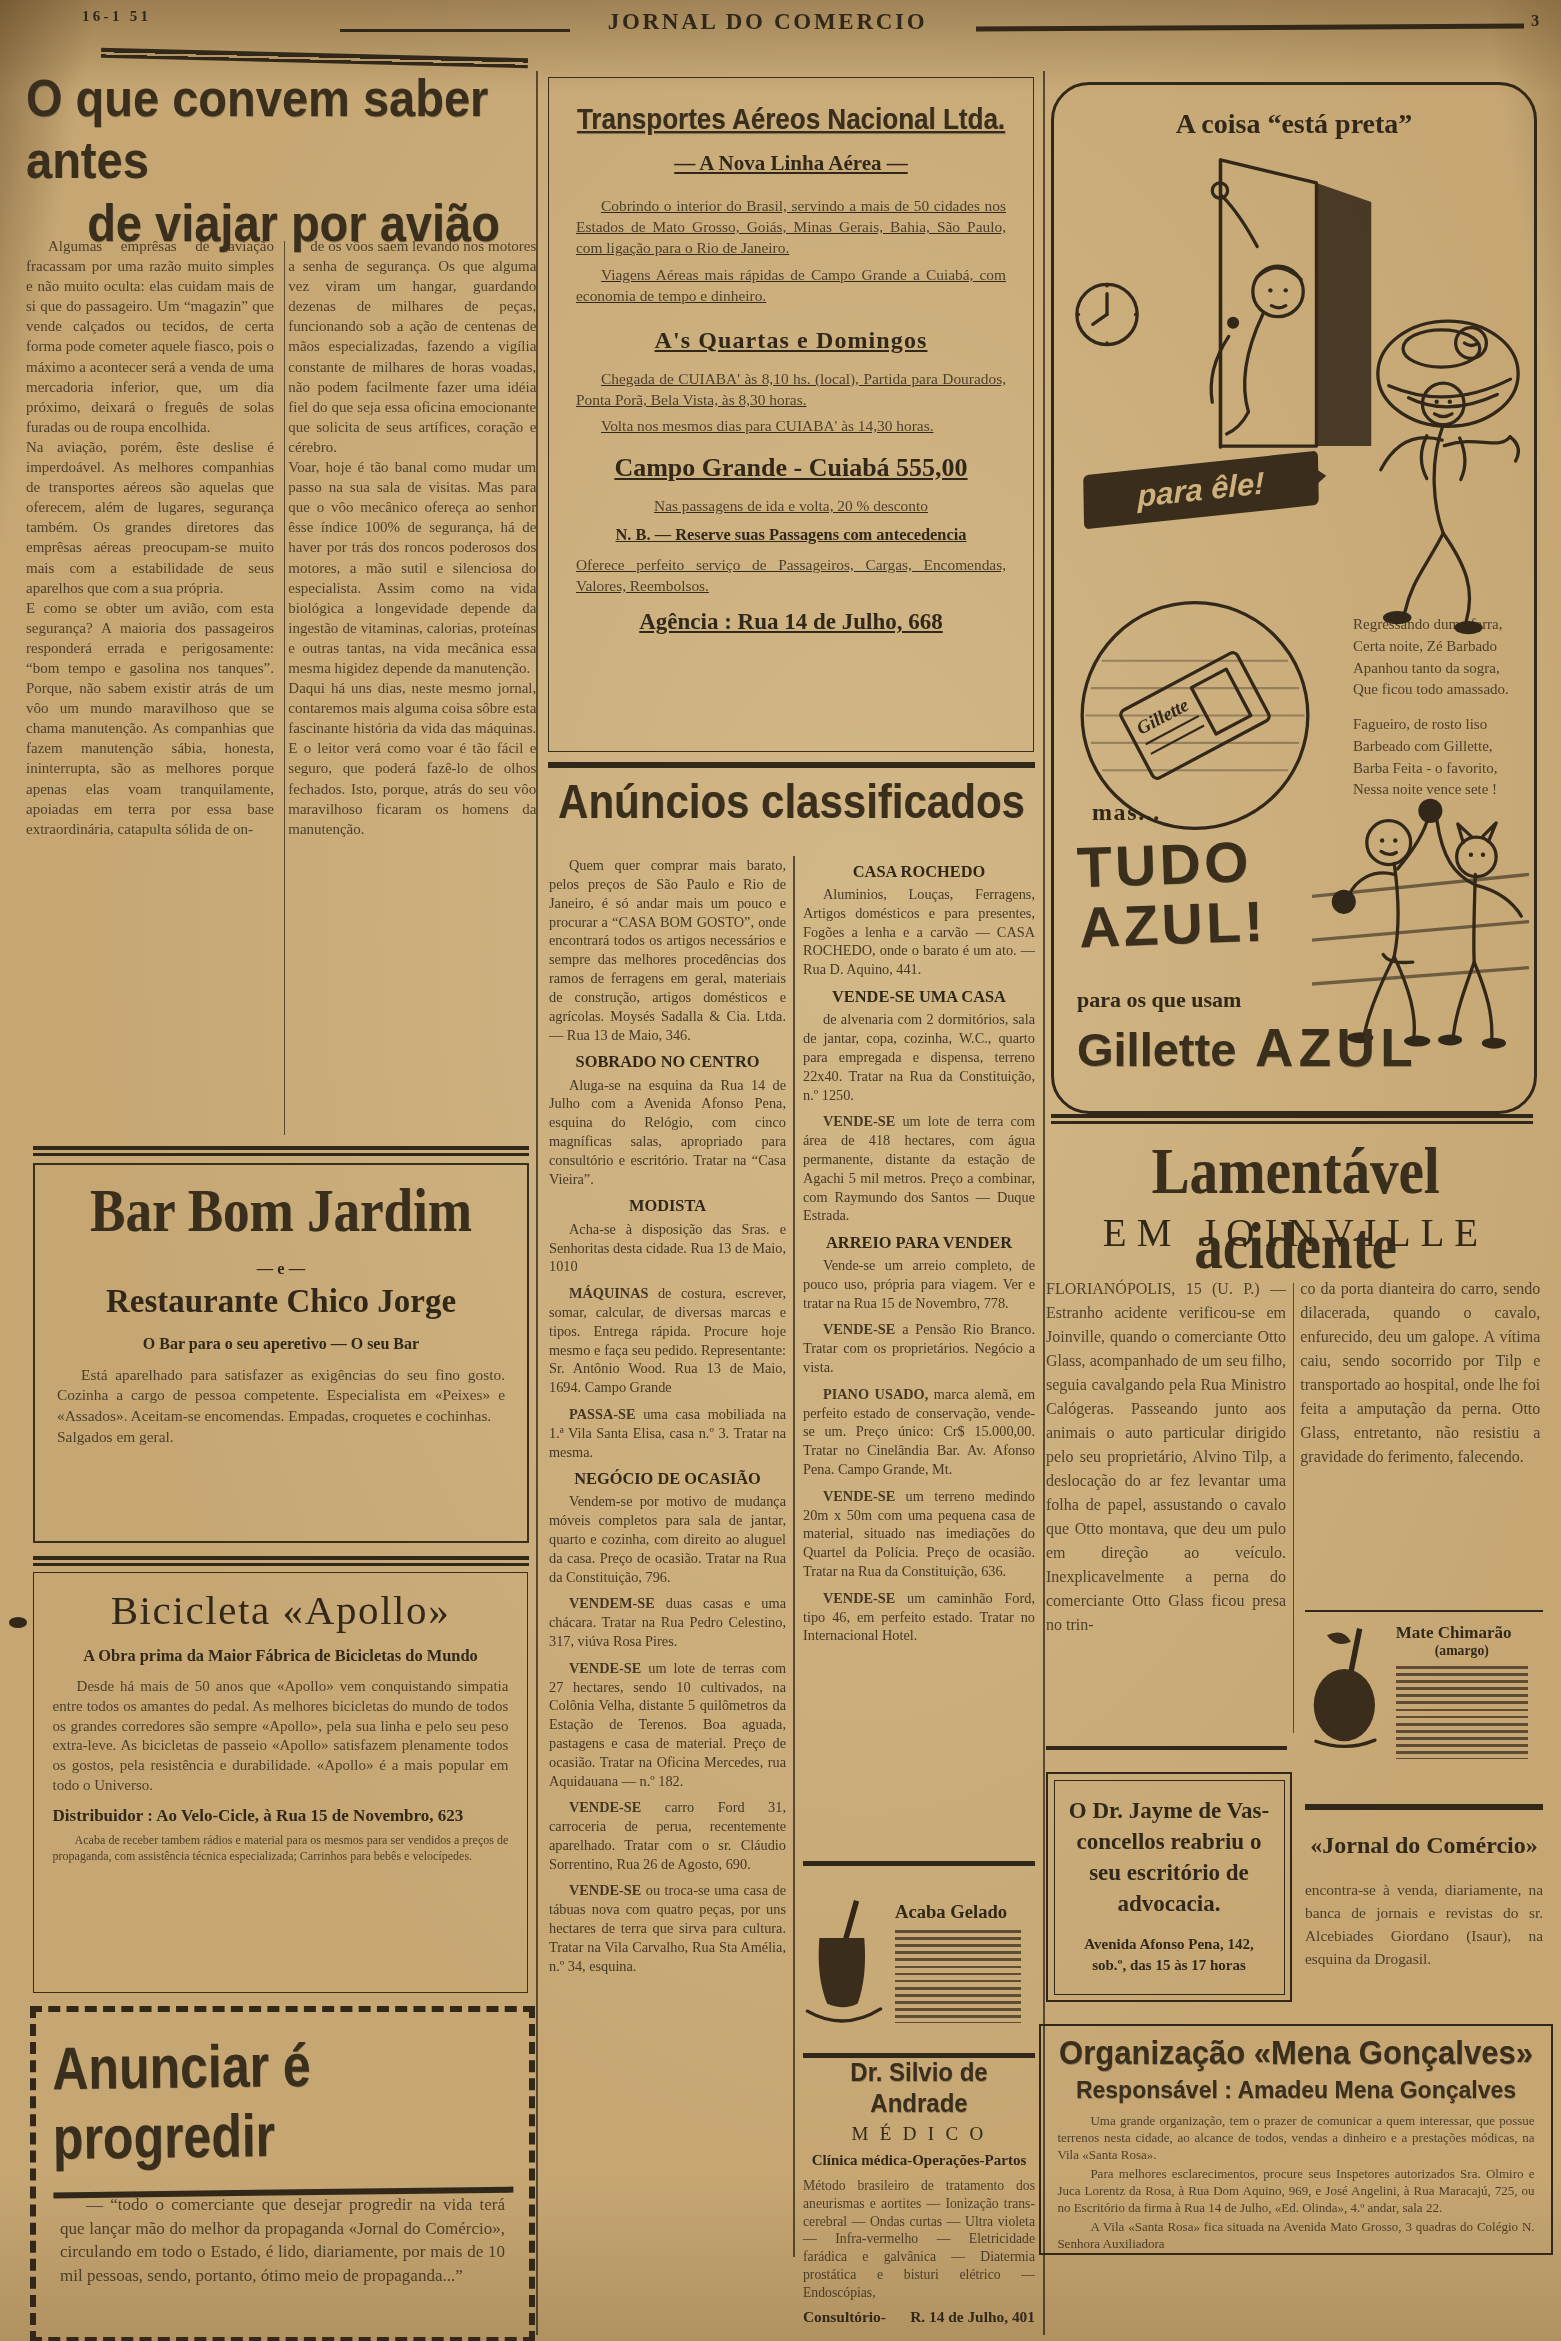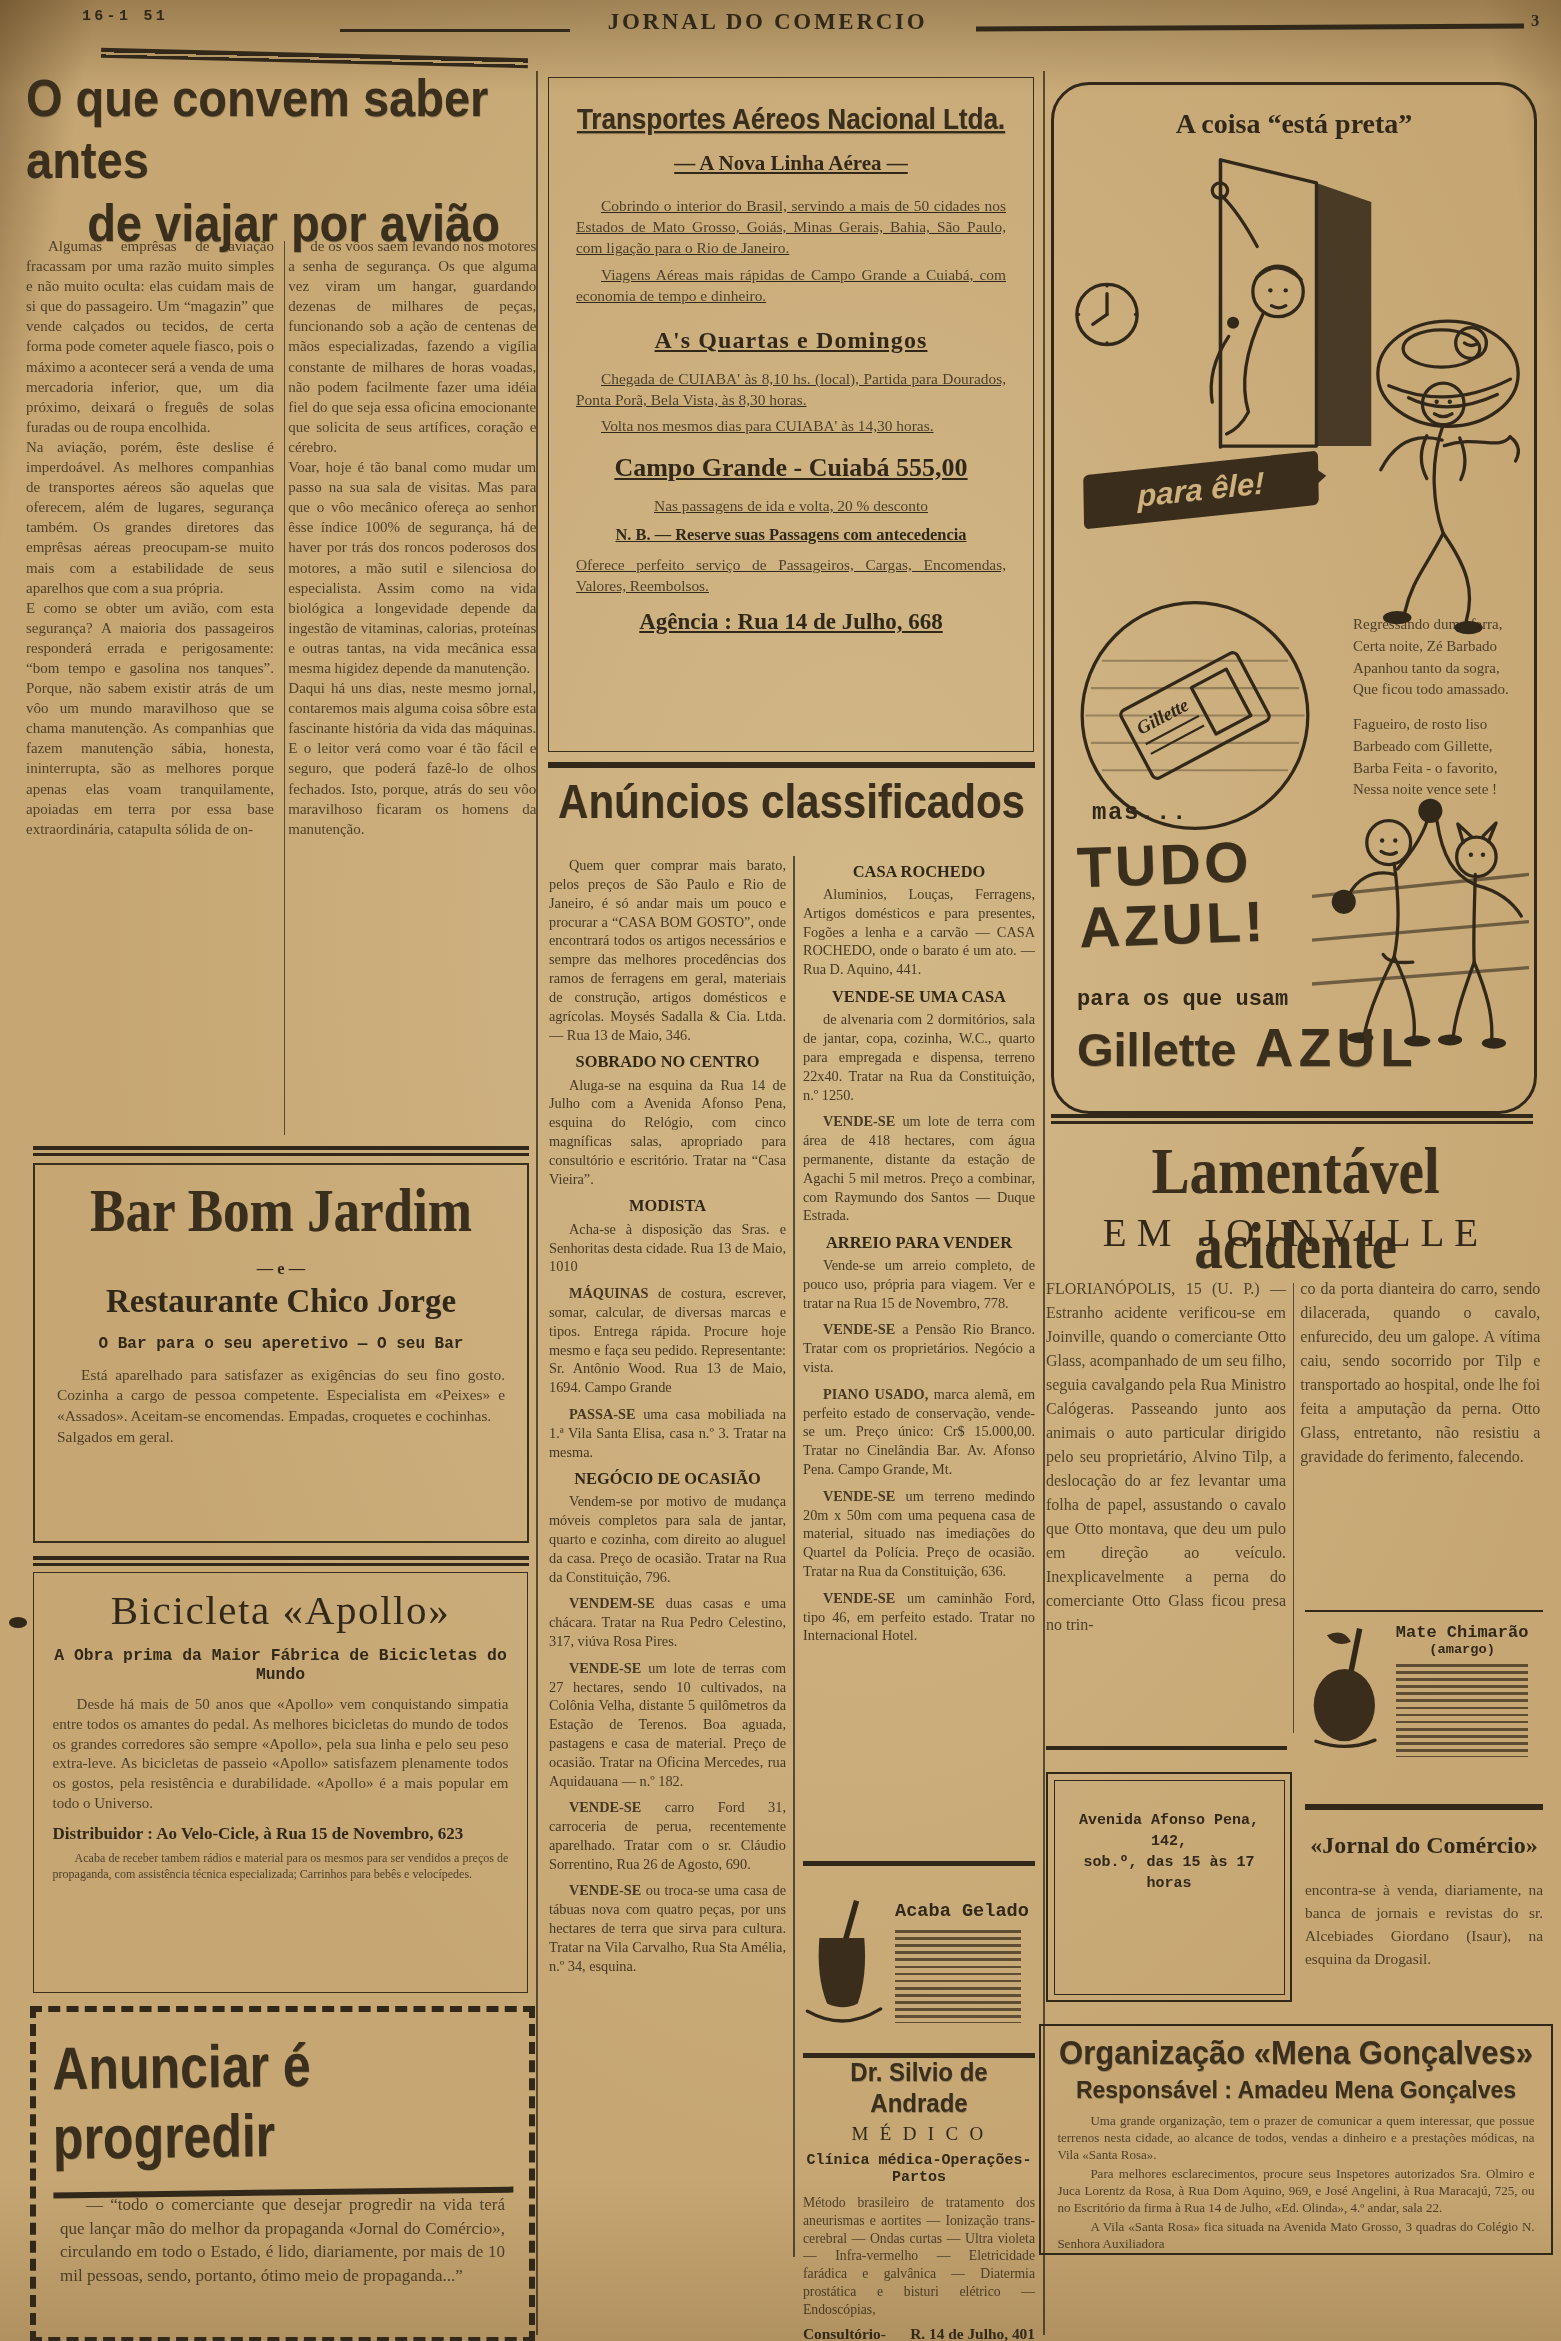--- a/index.html
+++ b/index.html
@@ -12,21 +12,21 @@
       linear-gradient(260deg, rgba(110,82,40,.35) 0%, rgba(0,0,0,0) 4%),
       linear-gradient(180deg, rgba(96,68,30,.42) 0%, rgba(0,0,0,0) 4%),
       linear-gradient(0deg, rgba(140,110,62,.38) 0%, rgba(0,0,0,0) 7%),
       #c6a774;
   }
   .abs{position:absolute;}
   .ink{background:#32281a;}
   .hr{position:absolute;background:#32281a;}
   .hrd{position:absolute;background:linear-gradient(180deg,#32281a 0 4.4px,rgba(0,0,0,0) 4.4px 6.6px,#32281a 6.6px 10px);height:10px;}
   .v-rule{position:absolute;width:1.6px;background:rgba(50,40,26,.75);}
-  .sans{font-family:Liberation Mono, monospace;}
+  .sans{font-family:Liberation Serif, serif;}
   .grunge{font-family:"Liberation Sans","DejaVu Sans",sans-serif;font-weight:700;color:#3a2e1d;text-shadow:0.5px 0.5px 0 rgba(58,46,29,.35);}
   .just{text-align:justify;}
   .prel{white-space:pre-line;}
   .ctr{text-align:center;}
   .b{font-weight:bold;}
   .box{position:absolute;border:2.2px solid #3a2e1d;}
   .faded{color:rgba(50,39,24,.82);}
   p{margin:0;}
   .ad{margin-bottom:7.7px;}
   .ad-h{text-align:center;font-weight:bold;font-size:16.4px;margin:5.5px 0 3.3px 0;}
@@ -351,20 +351,24 @@
     <div>
       <div class="b sans" style="font-size:17px;">Mate Chimarão</div>
       <div class="b sans" style="font-size:13.7px;margin-bottom:6.6px;text-align:center;">(amargo)</div>
       <div class="tlines" style="width:132px;height:93px;"></div>
     </div>
   </div>
 
   <div class="hr" style="left:1046px;top:1746px;width:241px;height:3.8px;"></div>
   <div class="abs" style="left:1046px;top:1772px;width:242px;height:226px;border:2.2px solid #32281a;">
     <div style="position:absolute;inset:5.5px;border:1.6px solid #32281a;padding:14.3px 10px;">
+      <div class="ctr b prel" style="font-size:23px;line-height:1.35;">O Dr. Jayme de Vas-
+concellos reabriu o
+seu escritório de
+advocacia.</div>
       <div class="ctr b prel sans" style="font-size:15px;line-height:1.4;margin-top:15.4px;">Avenida Afonso Pena, 142,
 sob.º, das 15 às 17 horas</div>
     </div>
   </div>
 
   <div class="abs" style="left:1305px;top:1804px;width:238px;border-top:6px solid #32281a;padding-top:22px;">
     <div class="ctr b" style="font-size:24px;">«Jornal do Comércio»</div>
     <p class="just faded" style="font-size:15.4px;line-height:1.5;margin-top:18.6px;">encontra-se à venda, diariamente, na banca de jornais e revistas do sr. Alcebiades Giordano (Isaur), na esquina da Drogasil.</p>
   </div>
 

